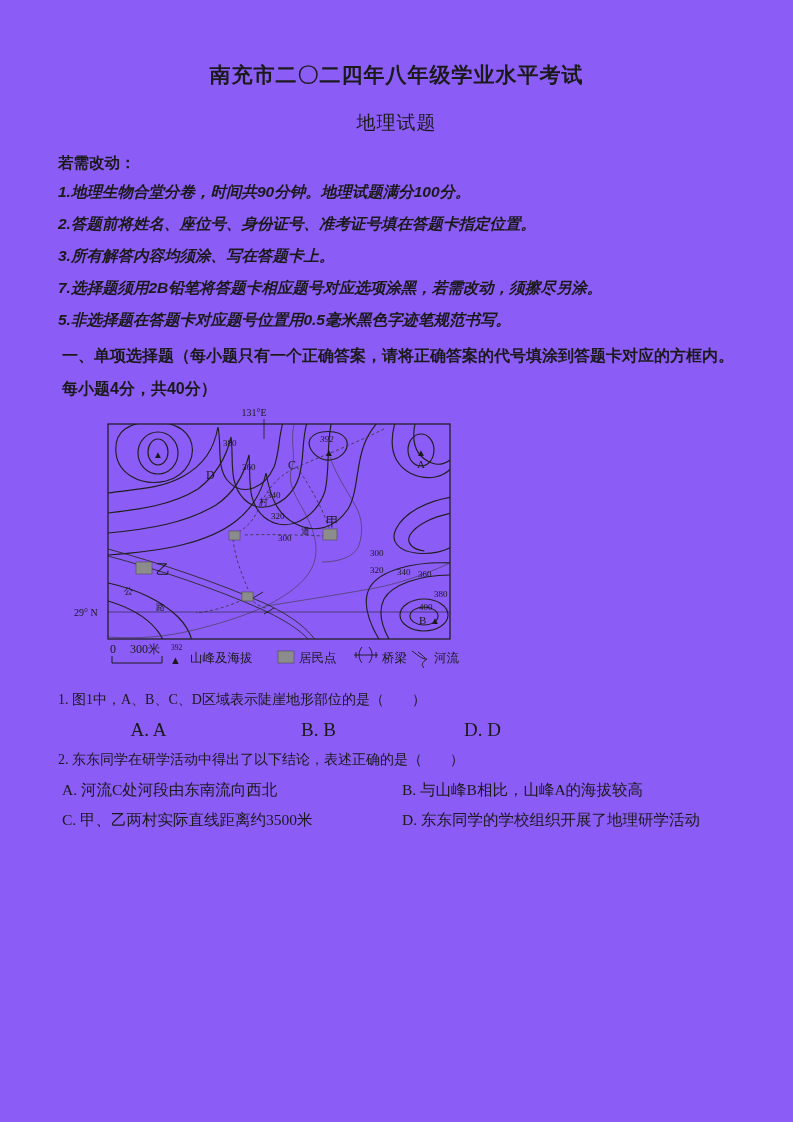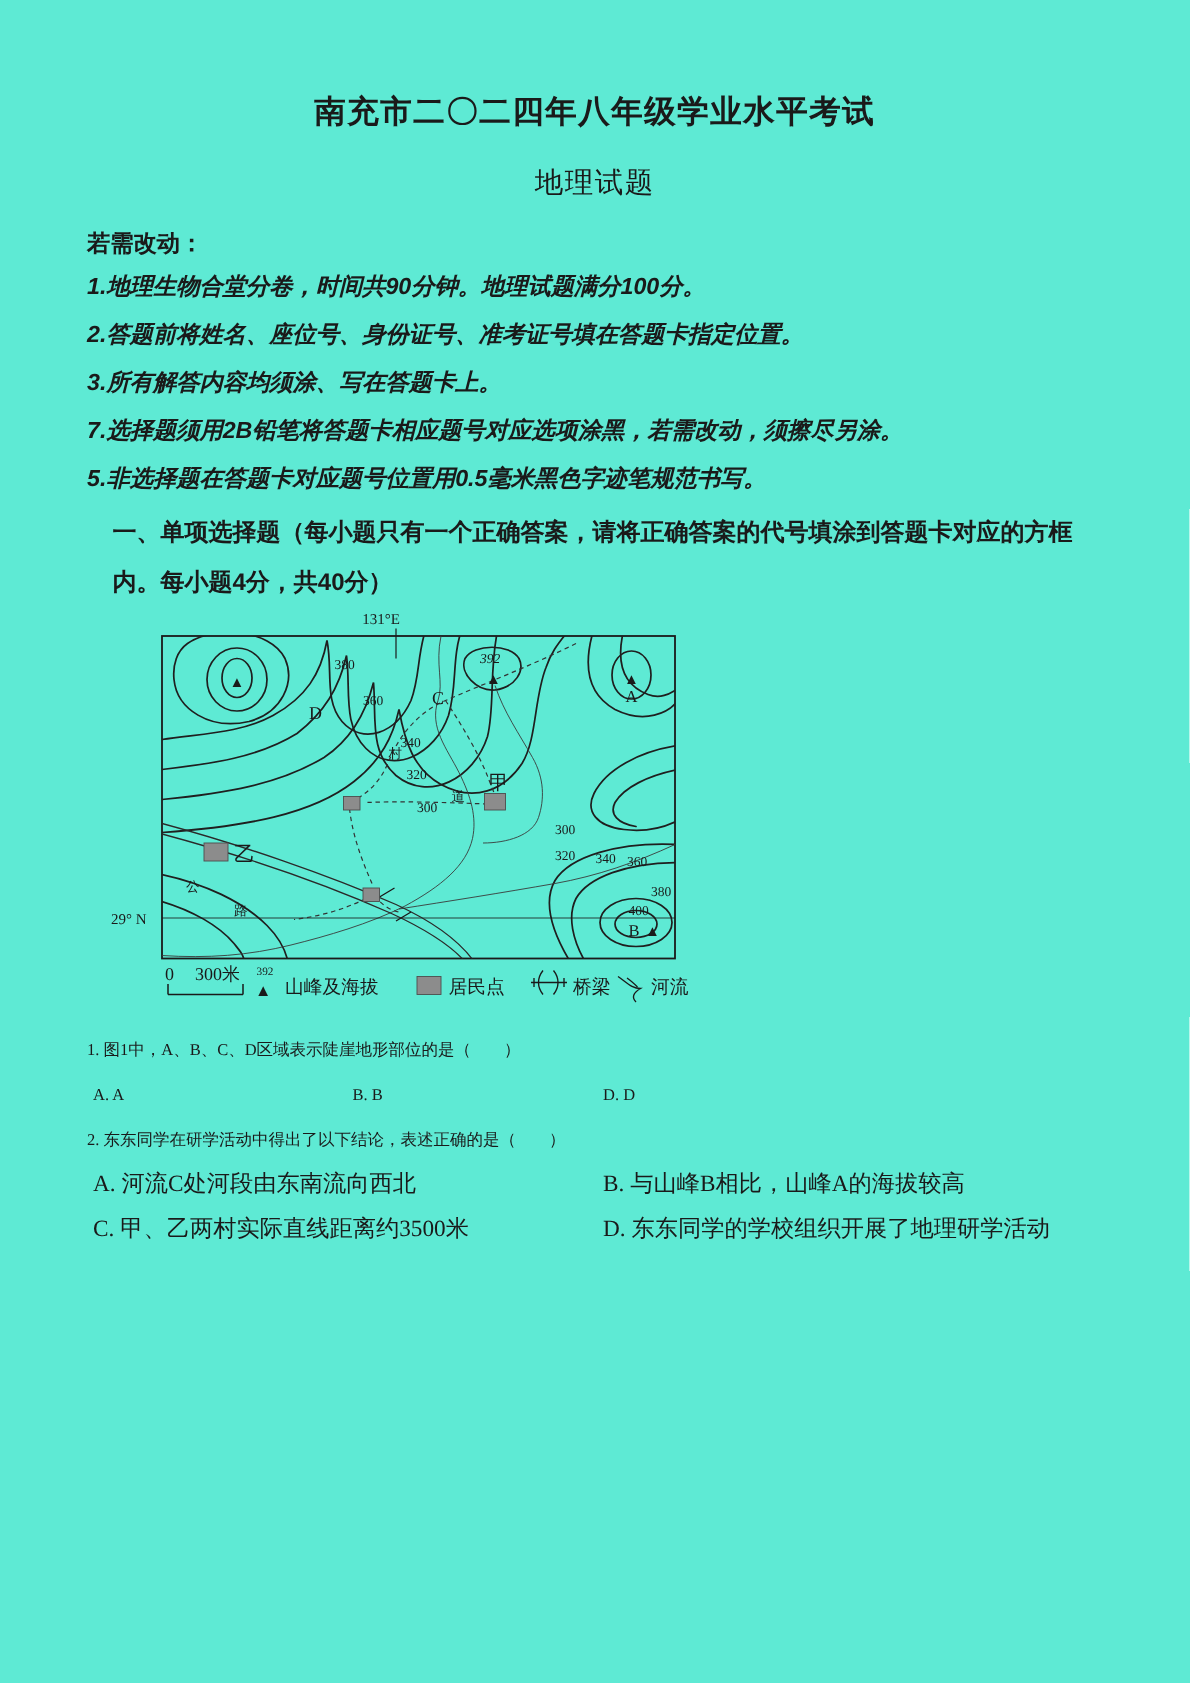--- a/index.html
+++ b/index.html
@@ -1,19 +1,19 @@
 <!DOCTYPE html>
 <html lang="zh"><head>
 <meta charset="utf-8">
 <style>
   html,body{margin:0;padding:0;background:#ffffff;}
   .page{
     position:relative;
     width:793px;height:1122px;
-    background:#5eead4;
+    background:#8b5cf6;
     color:#1a1a1a;
     font-family:"Liberation Serif","DejaVu Serif",serif;
     font-size:15.5px;
     box-sizing:border-box;
     padding:60px 58px 0 58px;
     overflow:hidden;
   }
   .page h1{
     margin:0;text-align:center;
     font-family:"Liberation Sans","DejaVu Sans",sans-serif;
@@ -28,38 +28,39 @@
     margin:12px 0 0 0;
     font-family:"Liberation Sans","DejaVu Sans",sans-serif;
     font-weight:bold;font-size:15.5px;line-height:26px;
   }
   .notice{
     margin:0;
     font-family:"Liberation Sans","DejaVu Sans",sans-serif;
     font-weight:bold;font-size:15.5px;line-height:32px;font-style:italic;
   }
   .section{
-    margin:4px 0 0 17px;
+    margin:4px 0 0 4px;
     font-family:"Liberation Sans","DejaVu Sans",sans-serif;
     font-weight:bold;font-size:16px;line-height:32.5px;
   }
   .passage{
     margin:0;
     font-style:italic;
     font-size:15px;line-height:29px;
     text-indent:2em;
   }
   .closing{margin-top:6px;line-height:31px;}
-  .qstem{margin:0;font-size:11px;line-height:30px;}
+  .qstem{margin:0;font-size:14px;line-height:30px;}
   .q1{margin-top:2px;}
   .opt-row4{
     display:grid;
     grid-template-columns:173px 167px 161px auto;
-    line-height:30px;font-size:11px;
+    line-height:30px;font-size:19px;
     padding-left:4px;
+    text-align:center;
   }
   .opt-grid2{
     display:grid;
     grid-template-columns:340px auto;
     line-height:30px;font-size:15.5px;
     padding-left:4px;
   }
   .mapfig{display:block;margin:0 0 0 10px;}
   .mapfig text{font-family:"Liberation Serif","DejaVu Serif",serif;fill:#1a1a1a;}
   .contour{fill:none;stroke:#1f1f1f;stroke-width:1.15;stroke-linecap:round;}

